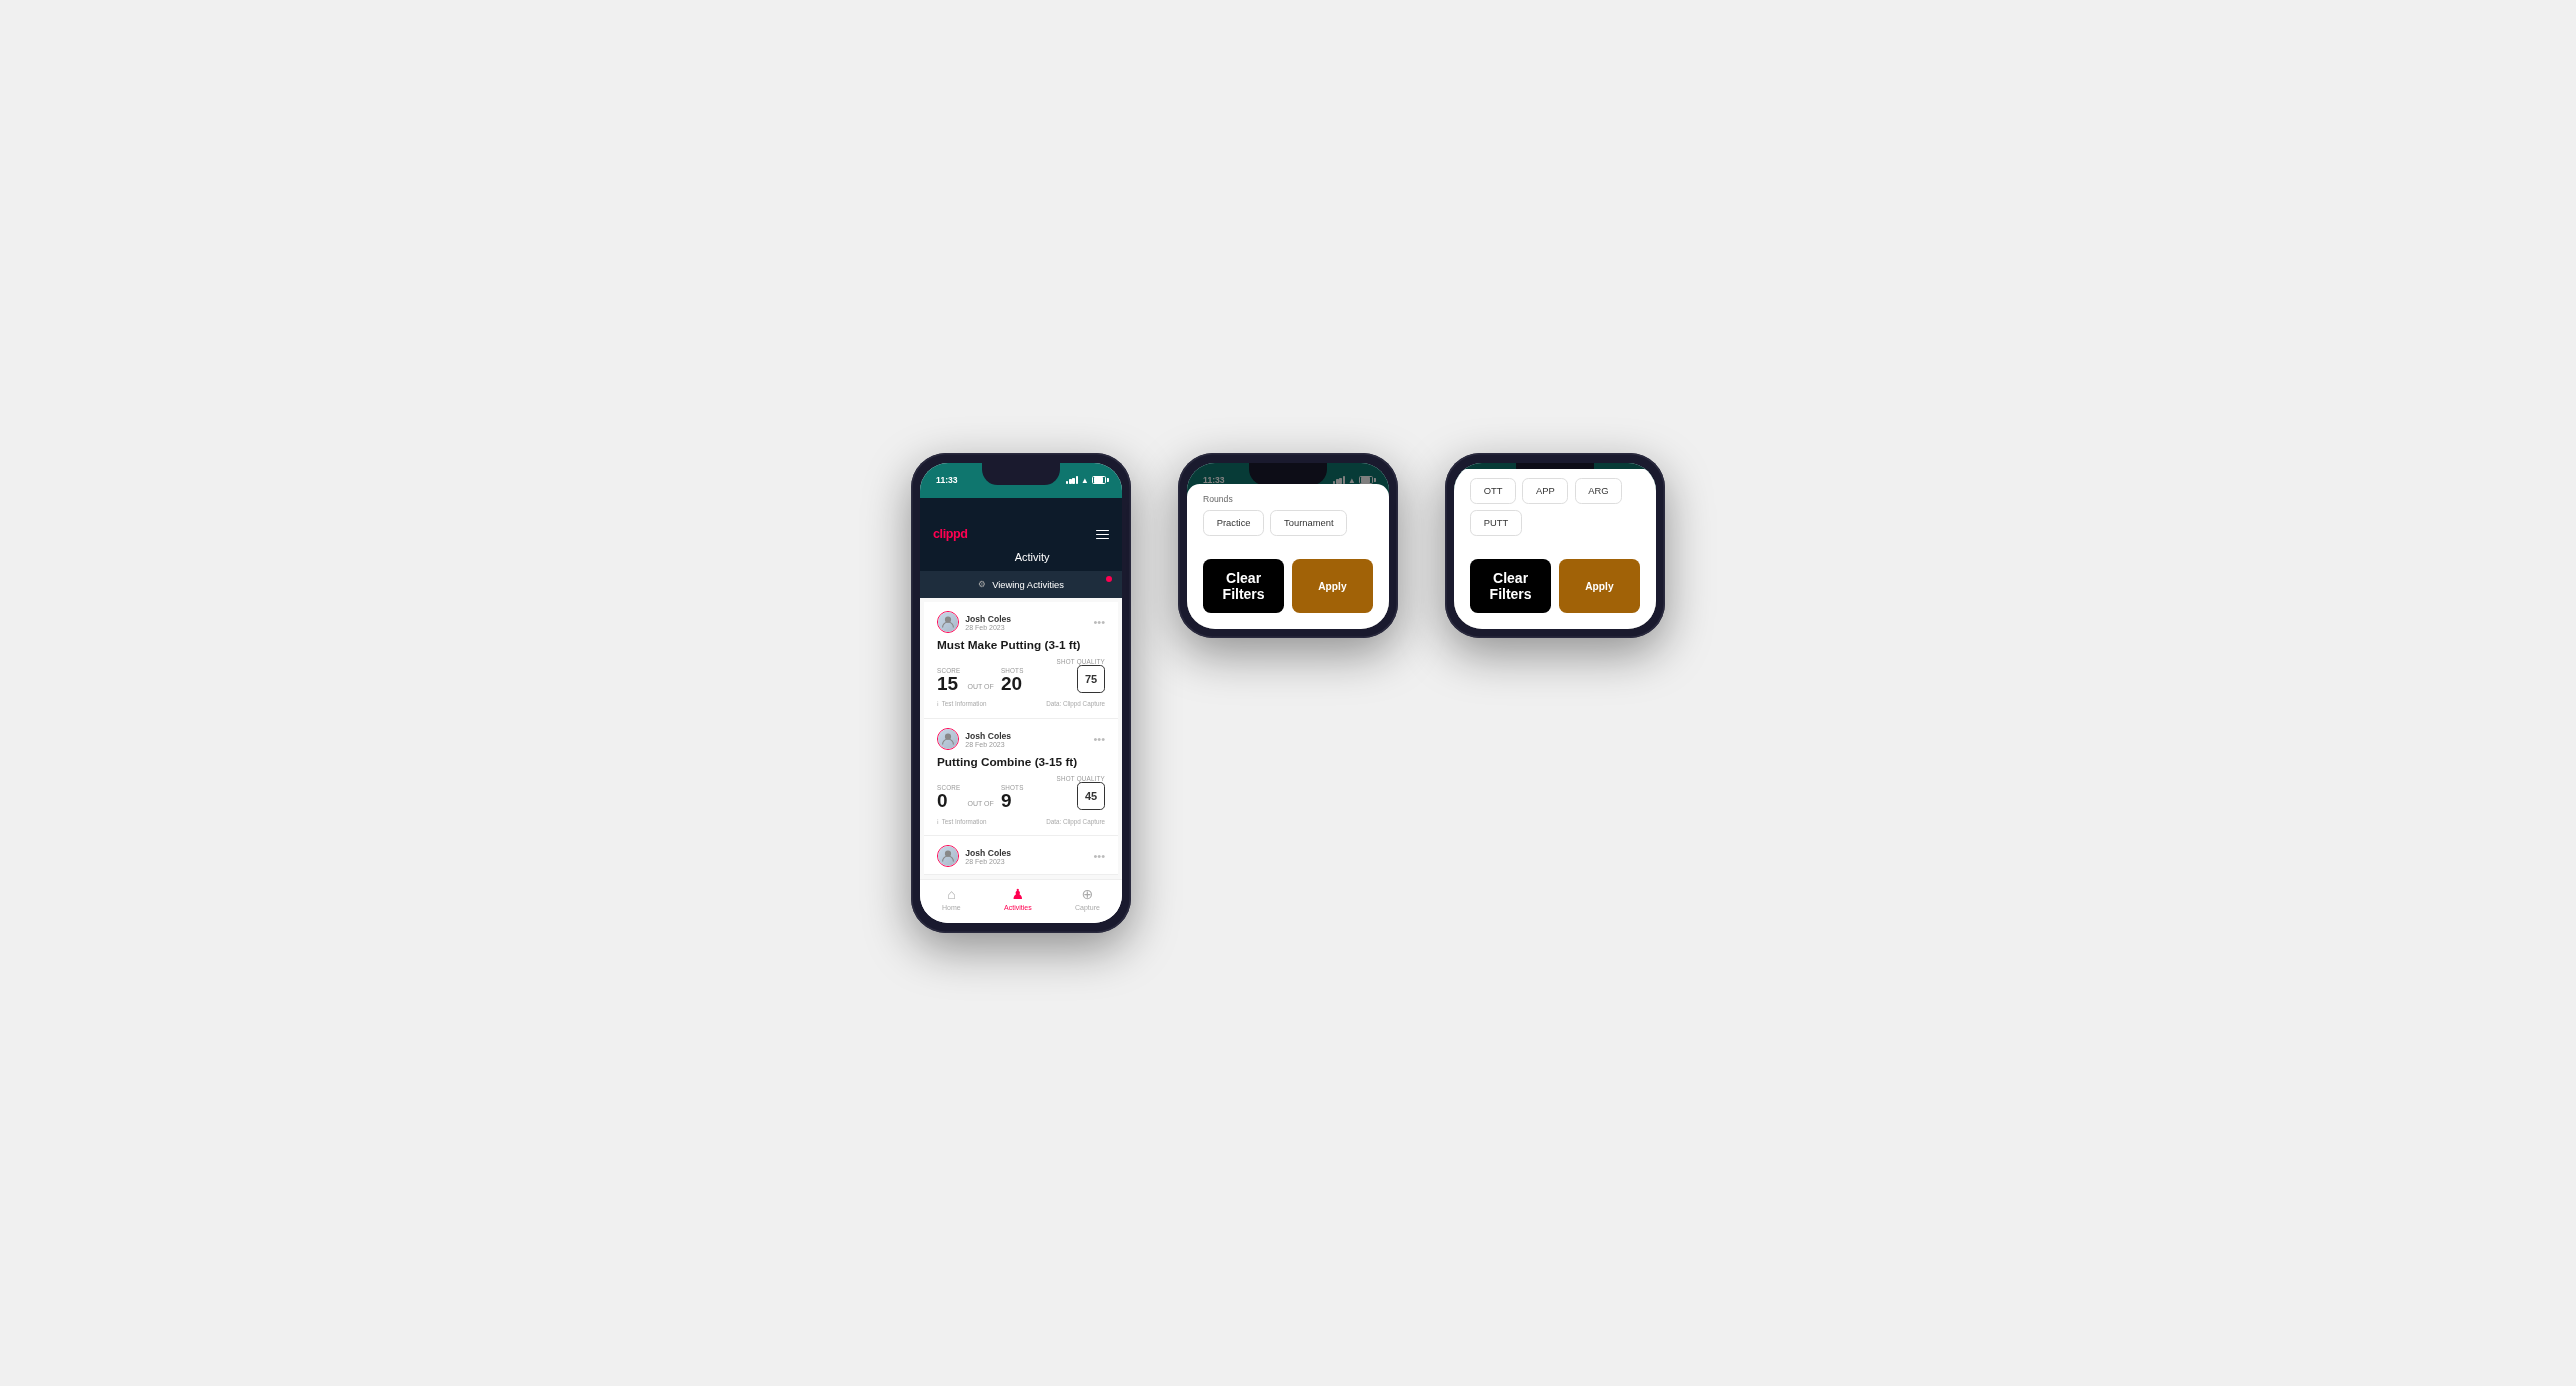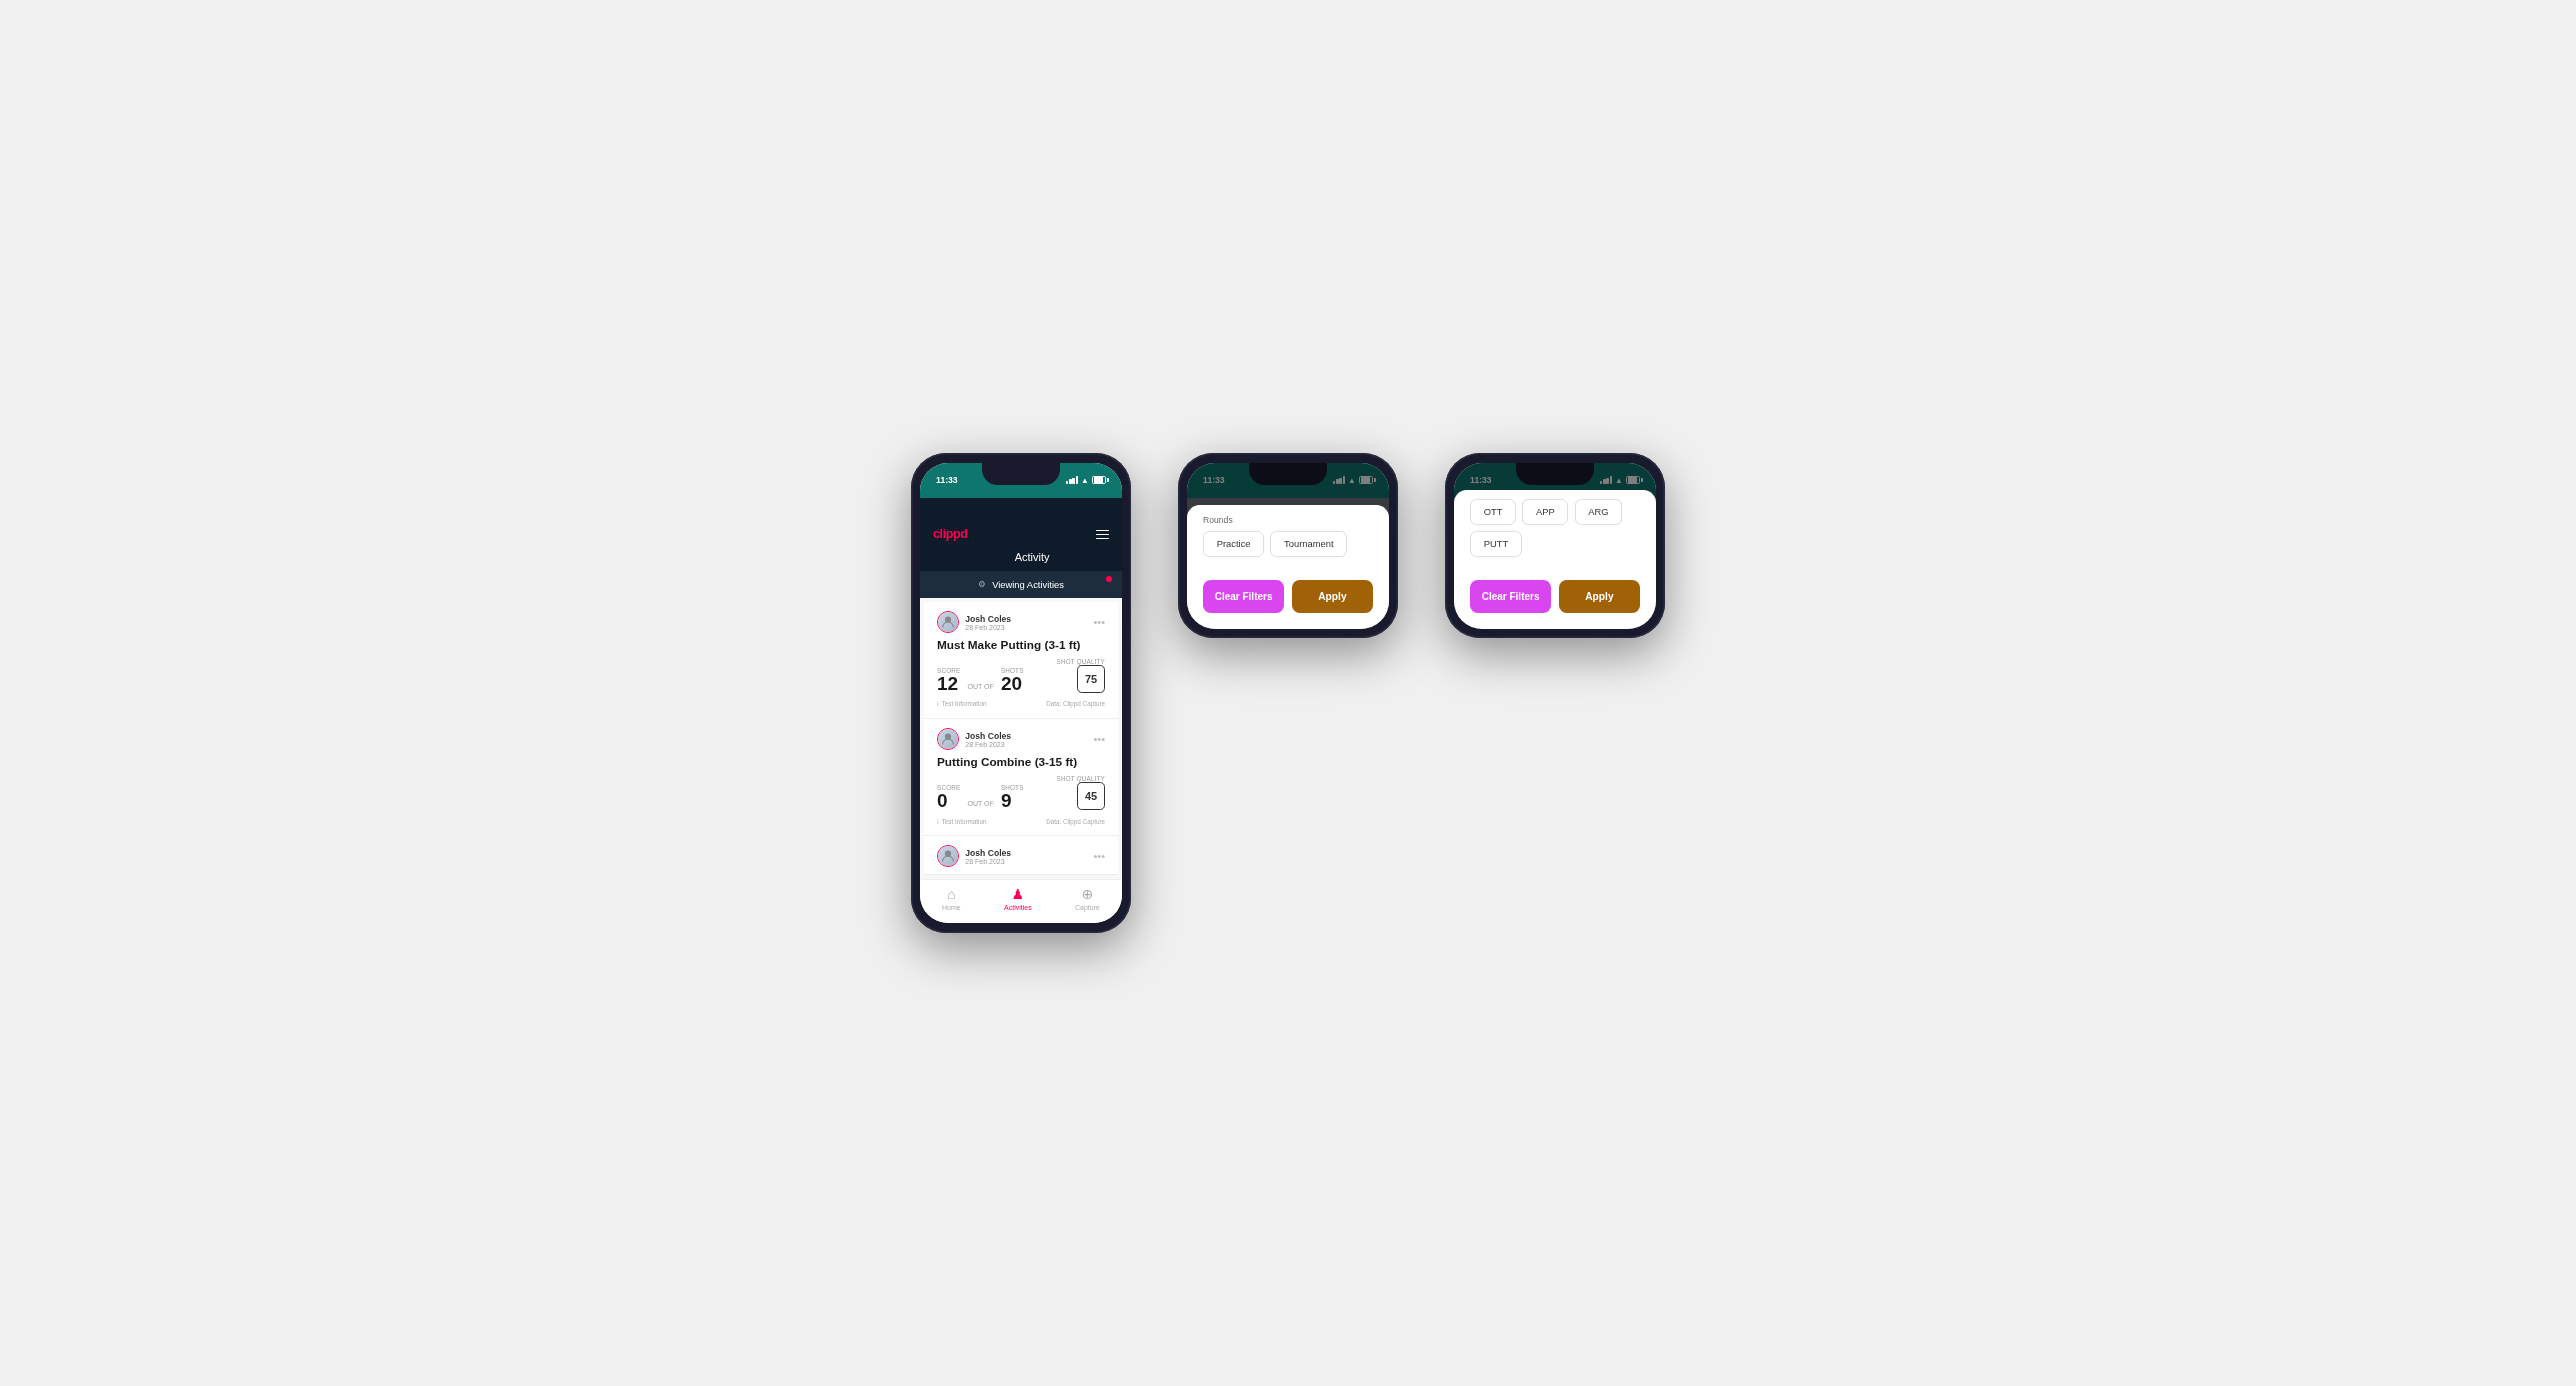--- a/index.html
+++ b/index.html
@@ -348,25 +348,25 @@
       background: #fff;
     }
     .filter-actions {
       display: flex;
       gap: 7.8px;
       margin-top: 23.5px;
     }
     .btn-clear {
       flex: 1;
       padding: 11px;
-      background: #d946ef;
+      background: #000000;
       color: #fff;
       border: none;
       border-radius: 7.8px;
-      font-size: 10px;
+      font-size: 14px;
       font-weight: 600;
       cursor: pointer;
     }
     .btn-apply {
       flex: 1;
       padding: 11px;
       background: #a16207;
       color: #fff;
       border: none;
       border-radius: 7.8px;
@@ -456,21 +456,21 @@
                 <div class="user-name">Josh Coles</div>
                 <div class="user-date">28 Feb 2023</div>
               </div>
             </div>
             <span class="more-dots">•••</span>
           </div>
           <div class="activity-title">Must Make Putting (3-1 ft)</div>
           <div class="stats-row">
             <div class="stat-group">
               <span class="stat-label">Score</span>
-              <span class="stat-value">12</span>
+              <span class="stat-value">15</span>
             </div>
             <span class="out-of">OUT OF</span>
             <div class="stat-group">
               <span class="stat-label">Shots</span>
               <span class="stat-value">20</span>
             </div>
             <div class="stat-group" style="margin-left:auto; align-items:flex-end;">
               <span class="stat-label">Shot Quality</span>
               <div class="shot-quality-badge">75</div>
             </div>

